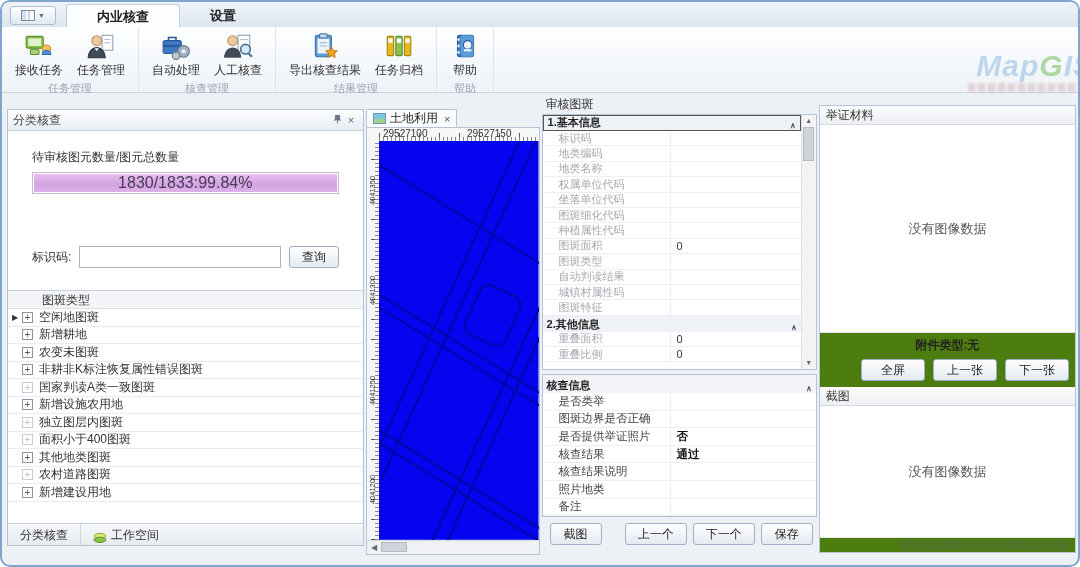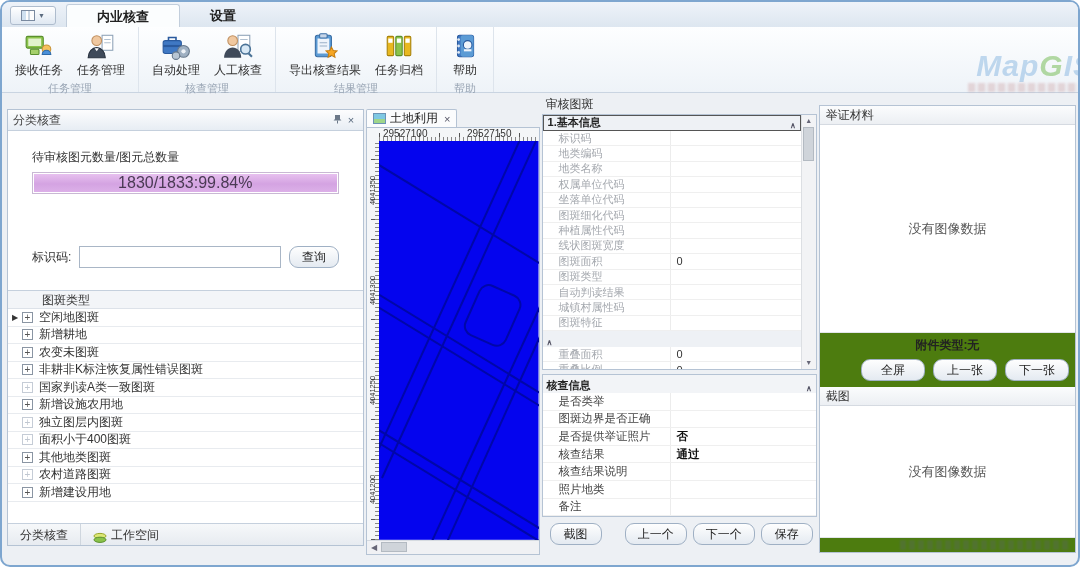--- a/index.html
+++ b/index.html
@@ -44,21 +44,21 @@
   .left-content { flex:1; display:flex; flex-direction:column; overflow:hidden; background:#fff; }
   .prog-label { font-size:12px; color:#333; margin:18px 0 6px 24px; }
   .progress { margin:0 24px; height:22px; border:1px solid #c9b8d4; background:#fff; padding:1px; }
   .progress .fill { height:100%; background:linear-gradient(#e7c0ef,#d4a3e2 55%,#dcb0e8);
                     display:flex; align-items:center; justify-content:center;
                     font-size:16px; color:#4a3a54; }
   .id-row { display:flex; align-items:center; margin:52px 24px 0 24px; gap:8px; }
   .id-row .lbl { font-size:12px; color:#333; white-space:nowrap; }
   .id-row input { flex:1; height:22px; border:1px solid #a9b6c6; font-size:12px; padding:0 4px; }
   .btn { height:22px; background:linear-gradient(#fefefe,#e4eaf1); border:1px solid #9fb0c4;
-         border-radius:9px; font-size:12px; color:#222; padding:0 12px;
+         border-radius:3px; font-size:12px; color:#222; padding:0 12px;
          font-family:"Liberation Sans", sans-serif; cursor:default; }
   .tree { flex:1; margin-top:22px; border-top:1px solid #c5d0dd; overflow:hidden;
           display:flex; flex-direction:column; }
   .tree-header { height:18px; line-height:18px; background:#f3f5f8; border-bottom:1px solid #dde2e9;
                  font-size:12px; color:#333; padding-left:34px; }
   .tree-list { flex:1; overflow:hidden; }
   .tree-row { height:17.5px; display:flex; align-items:center; border-bottom:1px solid #e8ebef;
               font-size:12px; color:#333; }
   .tree-row .arrow { width:14px; font-size:8px; color:#333; text-align:center; visibility:hidden; }
   .tree-row:first-of-type .arrow { visibility:visible; }
@@ -478,24 +478,20 @@
               <div class="grow">
                 <div class="glabel">图斑细化代码</div>
                 <div class="gvalue"></div>
               </div>
 
               <div class="grow">
                 <div class="glabel">种植属性代码</div>
                 <div class="gvalue"></div>
               </div>
 
-              <div class="grow">
-                <div class="glabel">线状图斑宽度</div>
-                <div class="gvalue"></div>
-              </div>
 
               <div class="grow">
                 <div class="glabel">图斑面积</div>
                 <div class="gvalue">0</div>
               </div>
 
               <div class="grow">
                 <div class="glabel">图斑类型</div>
                 <div class="gvalue"></div>
               </div>
@@ -509,20 +505,21 @@
                 <div class="glabel">城镇村属性码</div>
                 <div class="gvalue"></div>
               </div>
 
               <div class="grow">
                 <div class="glabel">图斑特征</div>
                 <div class="gvalue"></div>
               </div>
             </div>
           <div class="sec-header">
+            <span class="t">2.其他信息</span>
             <span class="chev">∧</span>
           </div>
           <div>
 
               <div class="grow">
                 <div class="glabel">重叠面积</div>
                 <div class="gvalue">0</div>
               </div>
 
               <div class="grow">

